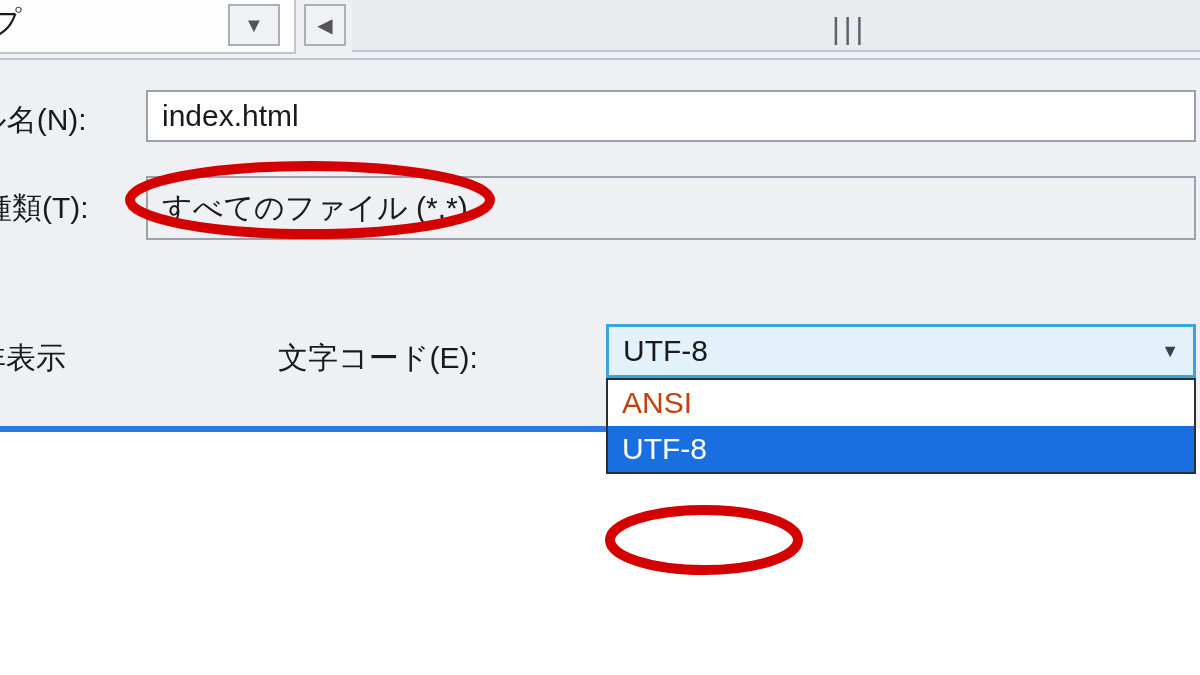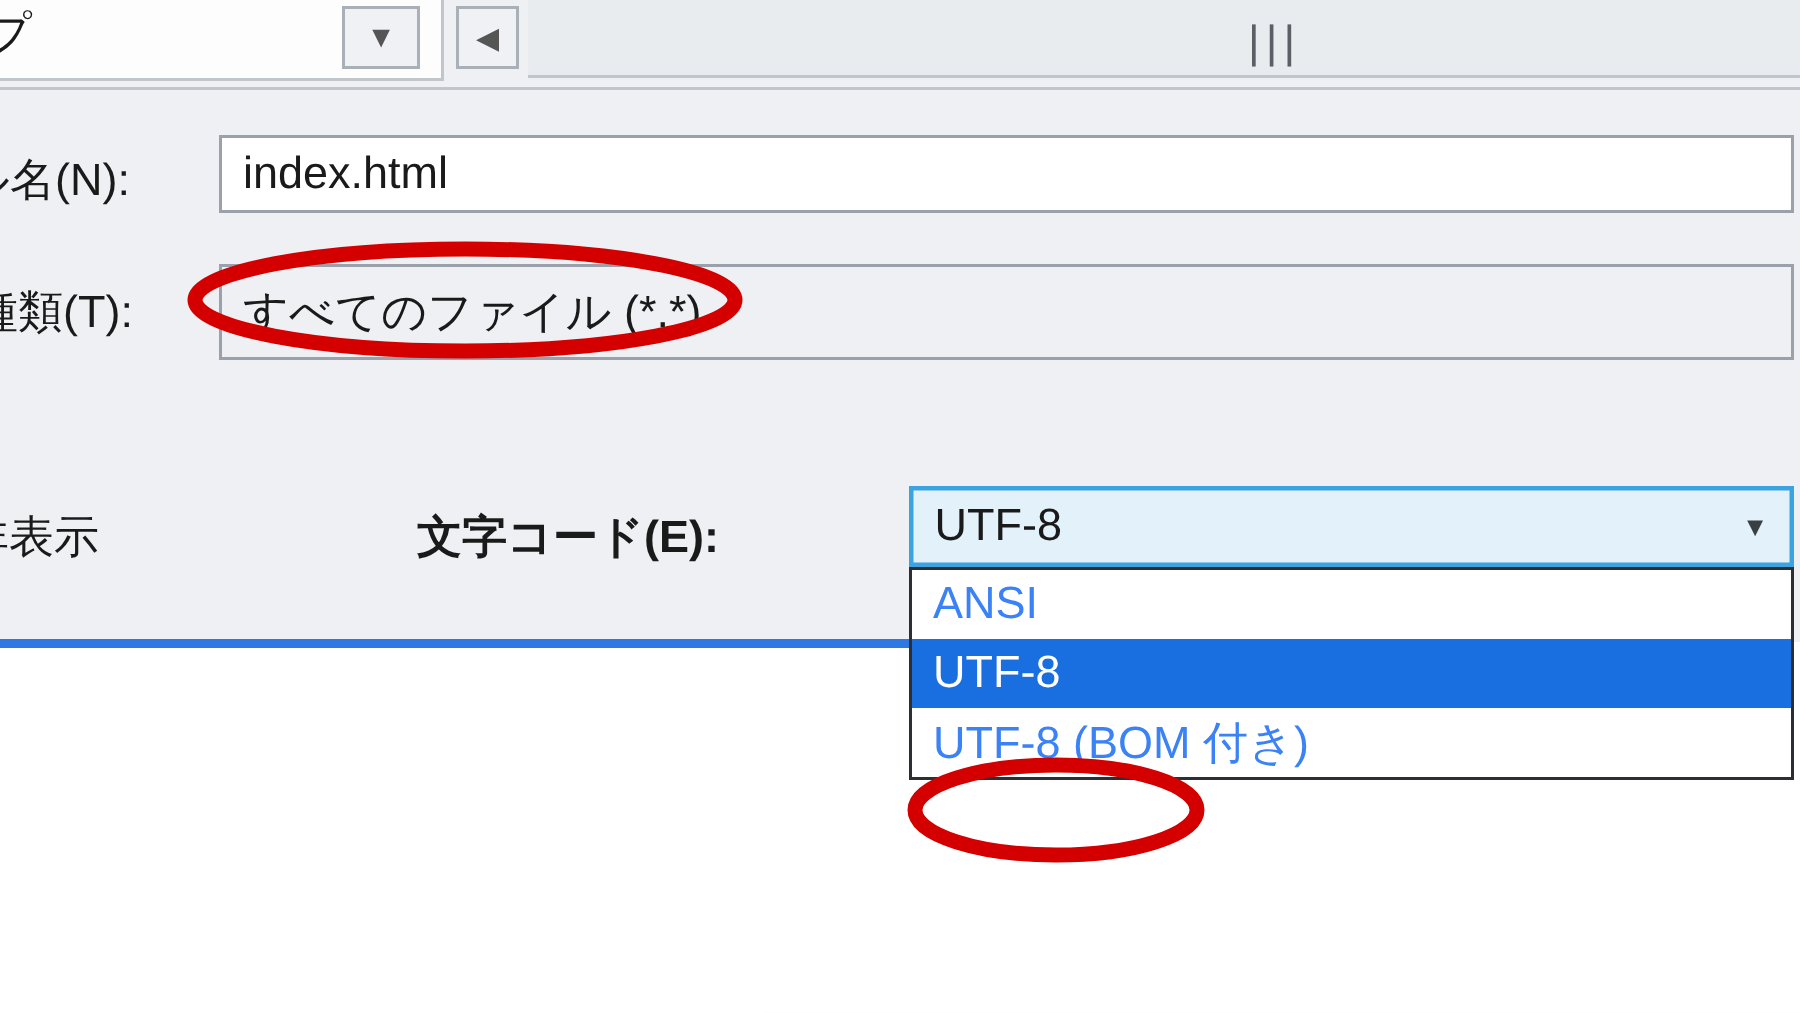--- a/index.html
+++ b/index.html
@@ -82,21 +82,21 @@
 
   .row-label {
     position: absolute;
     font-size: 30px;
     color: #1a1a1a;
     white-space: nowrap;
   }
   .lbl-filename { left: -24px; top: 40px; }
   .lbl-filetype { left: -18px; top: 128px; }
   .lbl-hide     { left: -24px; top: 278px; }
-  .lbl-encoding { left: 278px; top: 278px; font-weight: bold; }
+  .lbl-encoding { left: 278px; top: 278px; }
 
   .field {
     position: absolute;
     background: #ffffff;
     border: 2px solid #9aa1aa;
     font-size: 30px;
     color: #1a1a1a;
     padding: 6px 14px;
     display: flex;
     align-items: center;
@@ -129,21 +129,21 @@
     position: absolute;
     left: 606px; top: 378px; 
     width: 590px;
     background: #ffffff;
     border: 2px solid #2b2f33;
   }
   .dropdown .opt {
     height: 46px;
     padding: 2px 14px;
     font-size: 30px;
-    color: #3b82f6;
+    color: #c2410c;
     display: flex;
     align-items: center;
   }
   .dropdown .opt.sel {
     background: #1a6fe0;
     color: #ffffff;
   }
 
   
   .blue-line {
@@ -199,21 +199,20 @@
       <span>UTF-8</span>
       <span class="chev">▼</span>
     </div>
   </div>
 
   <div class="blue-line"></div>
 
   <div class="dropdown">
     <div class="opt">ANSI</div>
     <div class="opt sel">UTF-8</div>
-    <div class="opt">UTF-8 (BOM 付き)</div>
   </div>
 
   <svg class="overlay">
     <ellipse cx="310" cy="200" rx="180" ry="34" fill="none" stroke="#d40000" stroke-width="10"></ellipse>
     <ellipse cx="704" cy="540" rx="94" ry="30" fill="none" stroke="#d40000" stroke-width="10"></ellipse>
   </svg>
 
 </div>
 
 </body></html>

